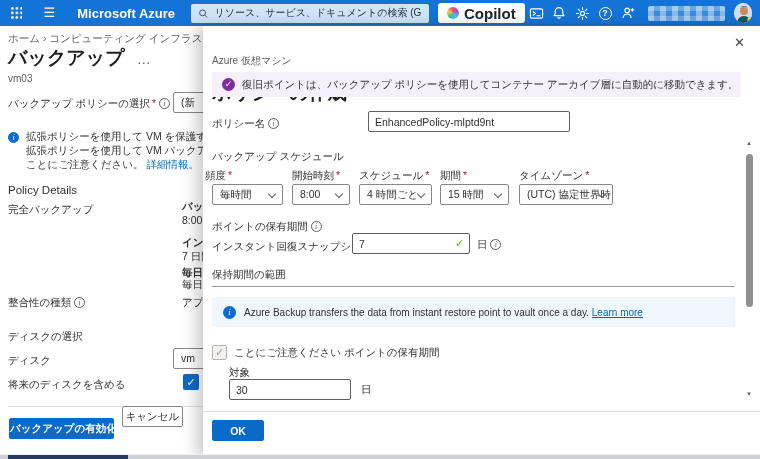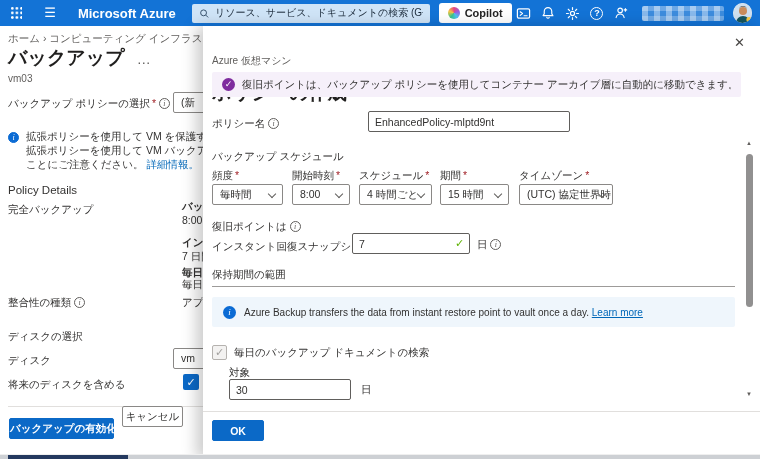--- a/index.html
+++ b/index.html
@@ -19,21 +19,21 @@
     background:radial-gradient(circle, #fff 1.2px, transparent 1.4px) -1px -1px / 4.6px 4.6px; }
   .hamburger { color:#fff; font-size:13px; margin-left:22px; line-height:26px; }
   .brand { color:#fff; font-size:13px; font-weight:bold; margin-left:22px; white-space:nowrap; }
   .searchbox { margin-left:16px; width:238px; height:19px; background:#cfe4f7; border-radius:2px;
     display:flex; align-items:center; padding:0 7px; gap:6px; }
   .searchbox span { font-size:10px; color:#1b2a3a; white-space:nowrap; overflow:hidden; }
   .copilot { margin-left:9px; height:20px; background:#fff; border:none; border-radius:3px;
     display:flex; align-items:center; gap:5px; padding:0 9px; font-family:inherit; }
   .copilot .cicon { width:12px; height:12px; border-radius:50%;
     background:conic-gradient(#e8467c,#9b5de0,#4cc2f0,#35c48d,#f5c542,#e8467c); }
-  .copilot .clabel { font-size:11px; font-weight:bold; color:#242424; }
+  .copilot .clabel { font-size:15px; font-weight:bold; color:#242424; }
   .tb-ico { width:26px; height:26px; display:flex; align-items:center; justify-content:center; }
   .tb-ico svg { stroke:#fff; fill:none; stroke-width:1.3; stroke-linecap:round; stroke-linejoin:round; }
   .help-circle { width:13px; height:13px; border:1.2px solid #fff; border-radius:50%;
     color:#fff; font-size:9px; line-height:11px; text-align:center; font-weight:bold; }
   .redacted { width:88px; height:15px; border-radius:2px; margin-left:8px;
     background:
       repeating-linear-gradient(90deg, rgba(255,255,255,.5) 0 6px, rgba(255,255,255,.18) 6px 12px),
       repeating-linear-gradient(0deg, rgba(255,255,255,.25) 0 5px, rgba(255,255,255,0) 5px 10px);
   }
   .avatar { width:20px; height:20px; border-radius:50%; margin-left:9px; overflow:hidden; position:relative; background:#dfe9f3; }
@@ -233,21 +233,21 @@
     </div>
 
     <div class="abs lbl" style="left:9px; top:91px;">
       <span>ポリシー名</span>
       <span class="inf">i</span>
     </div>
     <input class="ti" style="left: 165px; top: 85px; width: 202px;" value="EnhancedPolicy-mlptd9nt">
 
     <div class="abs lbl" style="left:9px; top:124px;">バックアップ スケジュール</div>
 
-    <div class="abs lbl" style="left:9px; top:143px;text-align:right;">
+    <div class="abs lbl" style="left:2px; top:143px;text-align:right;">
       <span>頻度</span><span class="req">*</span>
     </div>
     <div class="dd" style="left:9px; top:158px; width:71px;">
       <span>毎時間</span><span class="chev"></span>
     </div>
 
     <div class="abs lbl" style="left:89px; top:143px;">
       <span>開始時刻</span><span class="req">*</span>
     </div>
     <div class="dd" style="left:89px; top:158px; width:58px;">
@@ -269,21 +269,21 @@
     </div>
 
     <div class="abs lbl" style="left:316px; top:143px;">
       <span>タイムゾーン</span><span class="req">*</span>
     </div>
     <div class="dd" style="left:316px; top:158px; width:94px; padding-right:15px;text-align:right;">
       <span>(UTC) 協定世界時</span><span class="chev"></span>
     </div>
 
     <div class="abs lbl" style="left:9px; top:194px;">
-      <span>復旧ポイントは</span>
+      <span>ポイントの保有期間</span>
       <span class="inf">i</span>
     </div>
     <div class="abs lbl" style="left:9px; top:214px;">インスタント回復スナップショットの保有期間</div>
     <input class="ti" style="left: 149px; top: 207px; width: 118px; padding-right: 20px;" value="7">
     <span class="greencheck" style="left:252px; top:211px;">✓</span>
     <div class="abs lbl" style="left:274px; top:212px;">
       <span>日</span>
       <span class="inf">i</span>
     </div>
 
@@ -292,21 +292,21 @@
 
     <div class="bbanner">
       <span class="inf inf-fill">i</span>
       <span class="txt">
         <span>Azure Backup transfers the data from instant restore point to vault once a day.</span>
         <a class="link" href="#" style="text-decoration:underline;">Learn more</a>
       </span>
     </div>
 
     <span class="abs checkbox disabled" style="left:9px; top:319px;">✓</span>
-    <div class="abs lbl" style="left:31px; top:320px;">毎日のバックアップ ドキュメントの検索</div>
+    <div class="abs lbl" style="left:31px; top:320px;">ことにご注意ください ポイントの保有期間</div>
     <div class="abs lbl" style="left:26px; top:340px;">対象</div>
     <input class="ti" style="left: 26px; top: 353px; width: 122px;" value="30">
     <div class="abs lbl" style="left:158px; top:357px;">日</div>
 
     <div class="abs divider" style="left:0; right:0; top:385px;"></div>
     <button class="abs btn btn-primary" style="left:9px; top:394px; width:52px; height:21px;">OK</button>
 
     <span class="sb-arrow" style="top:114px;">▲</span>
     <span class="sb-thumb" style="top:128px; height:153px;"></span>
     <span class="sb-arrow" style="top:365px;">▼</span>

